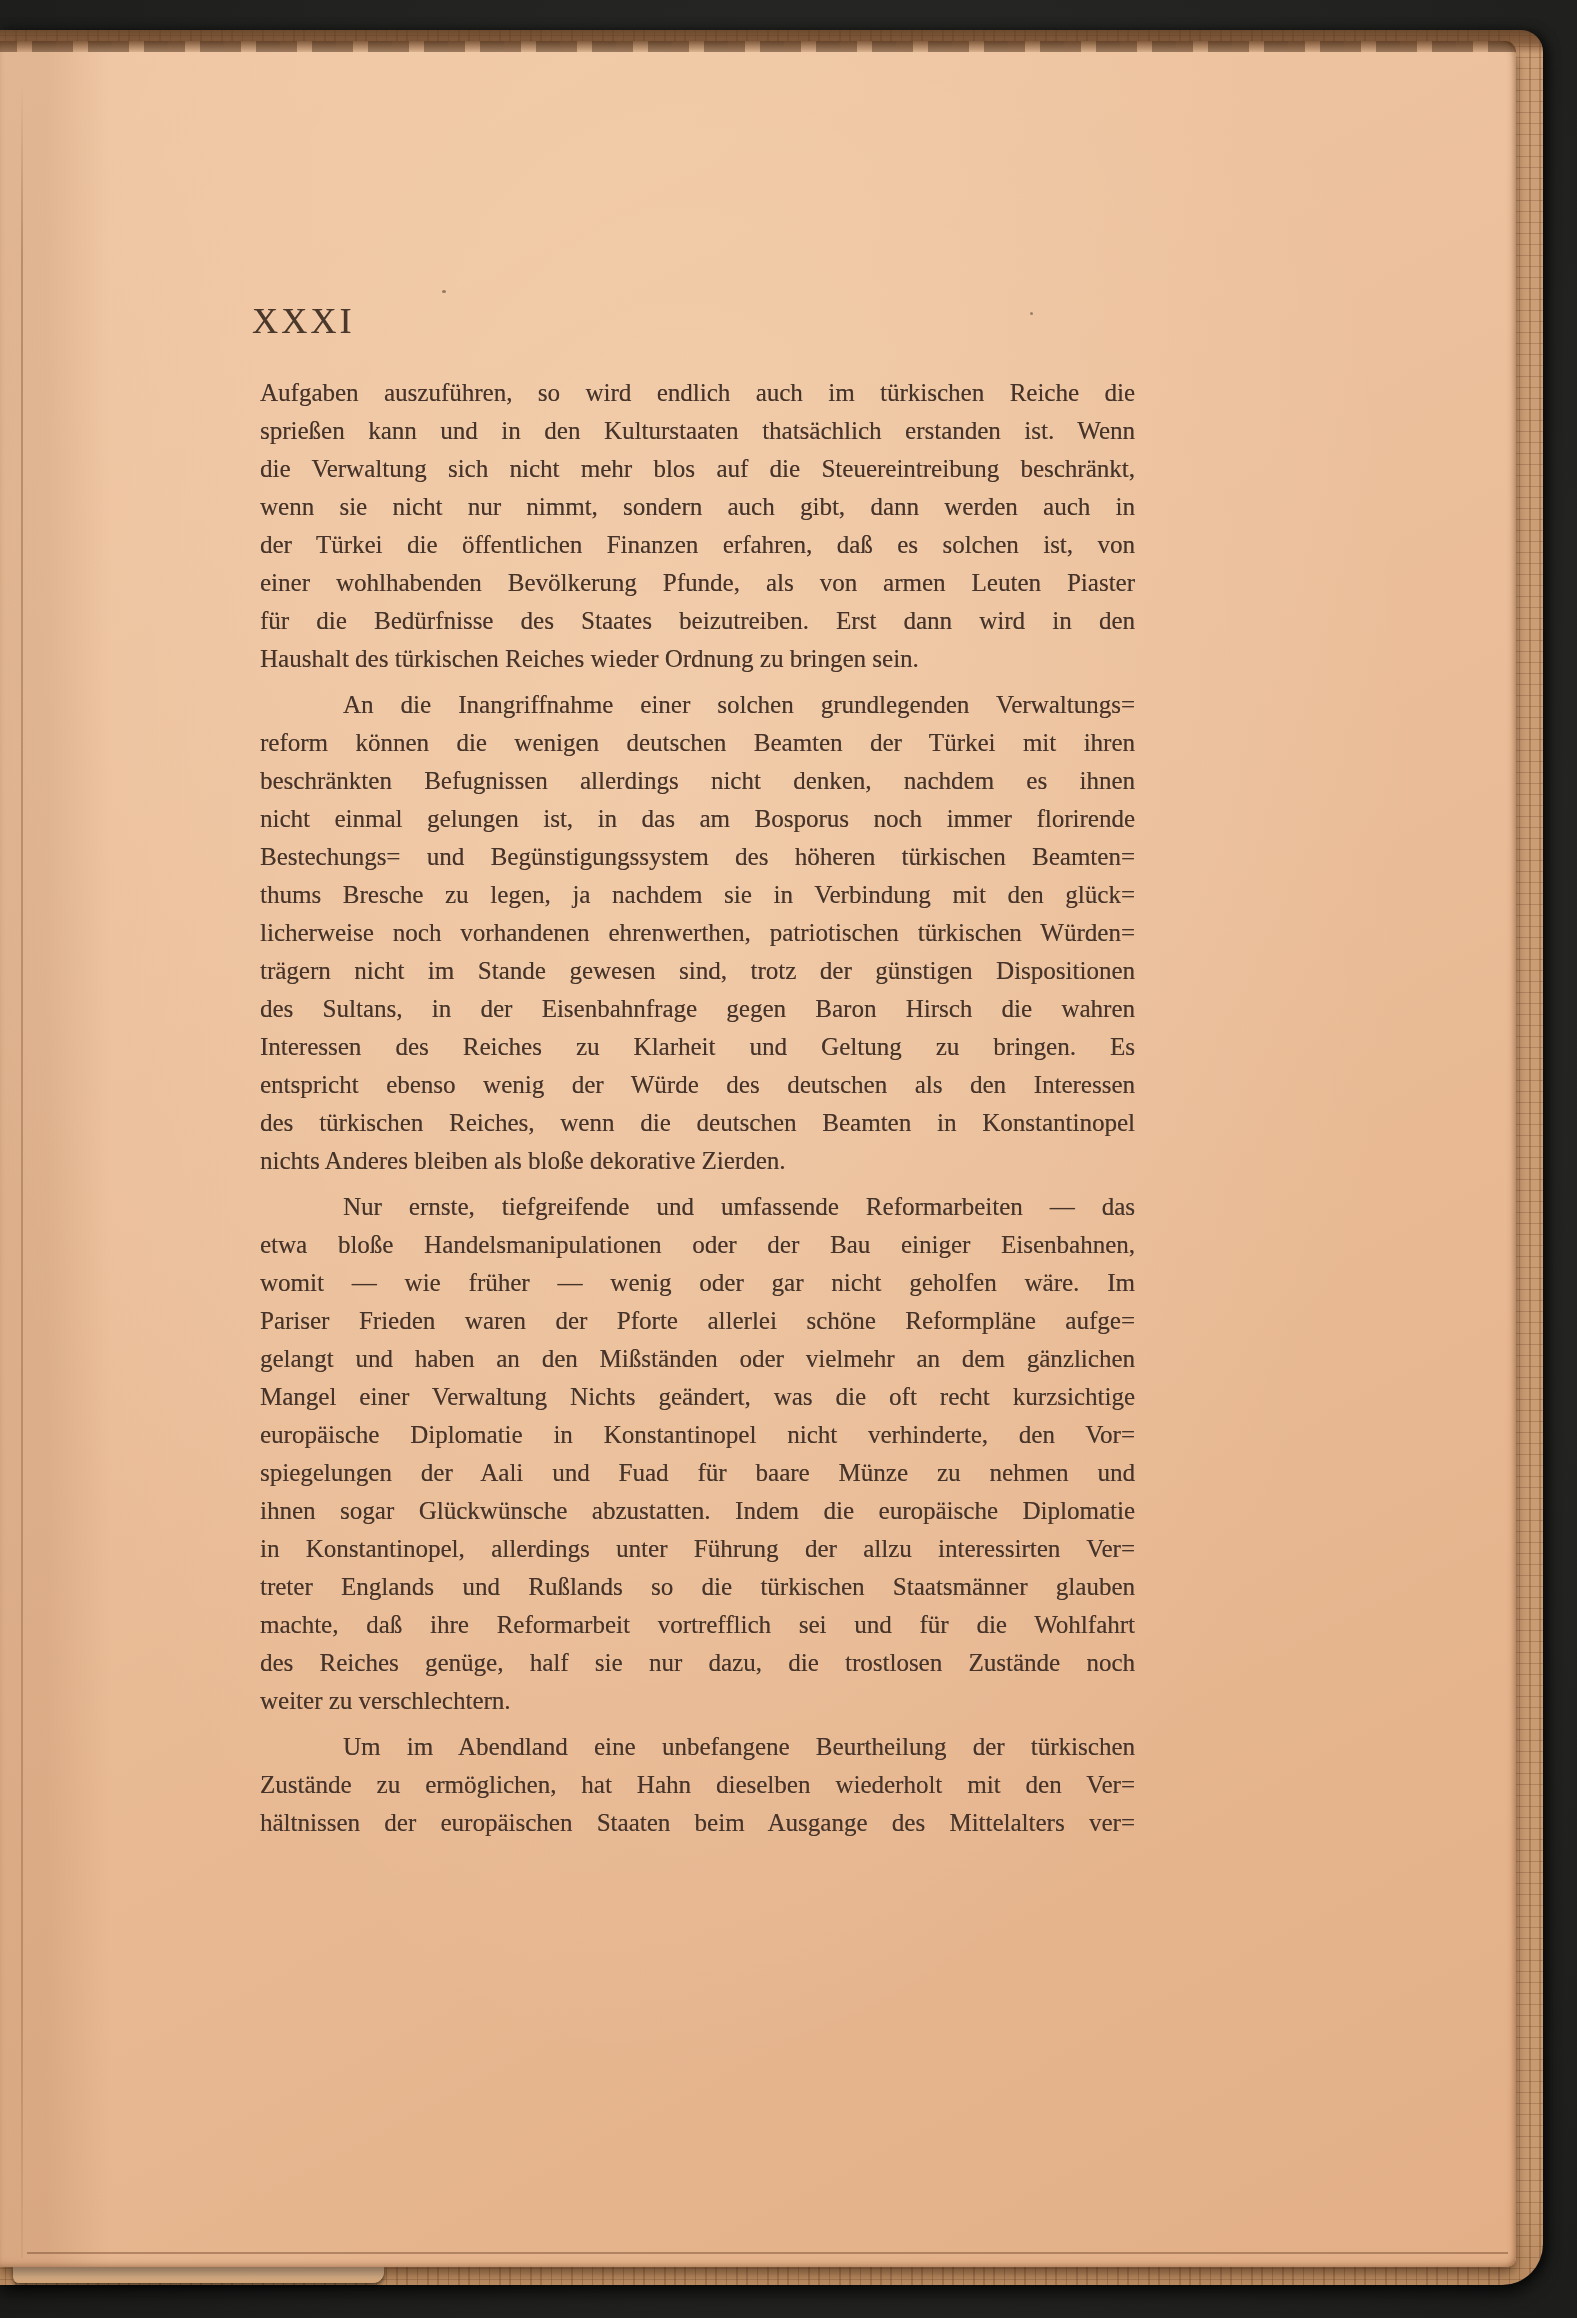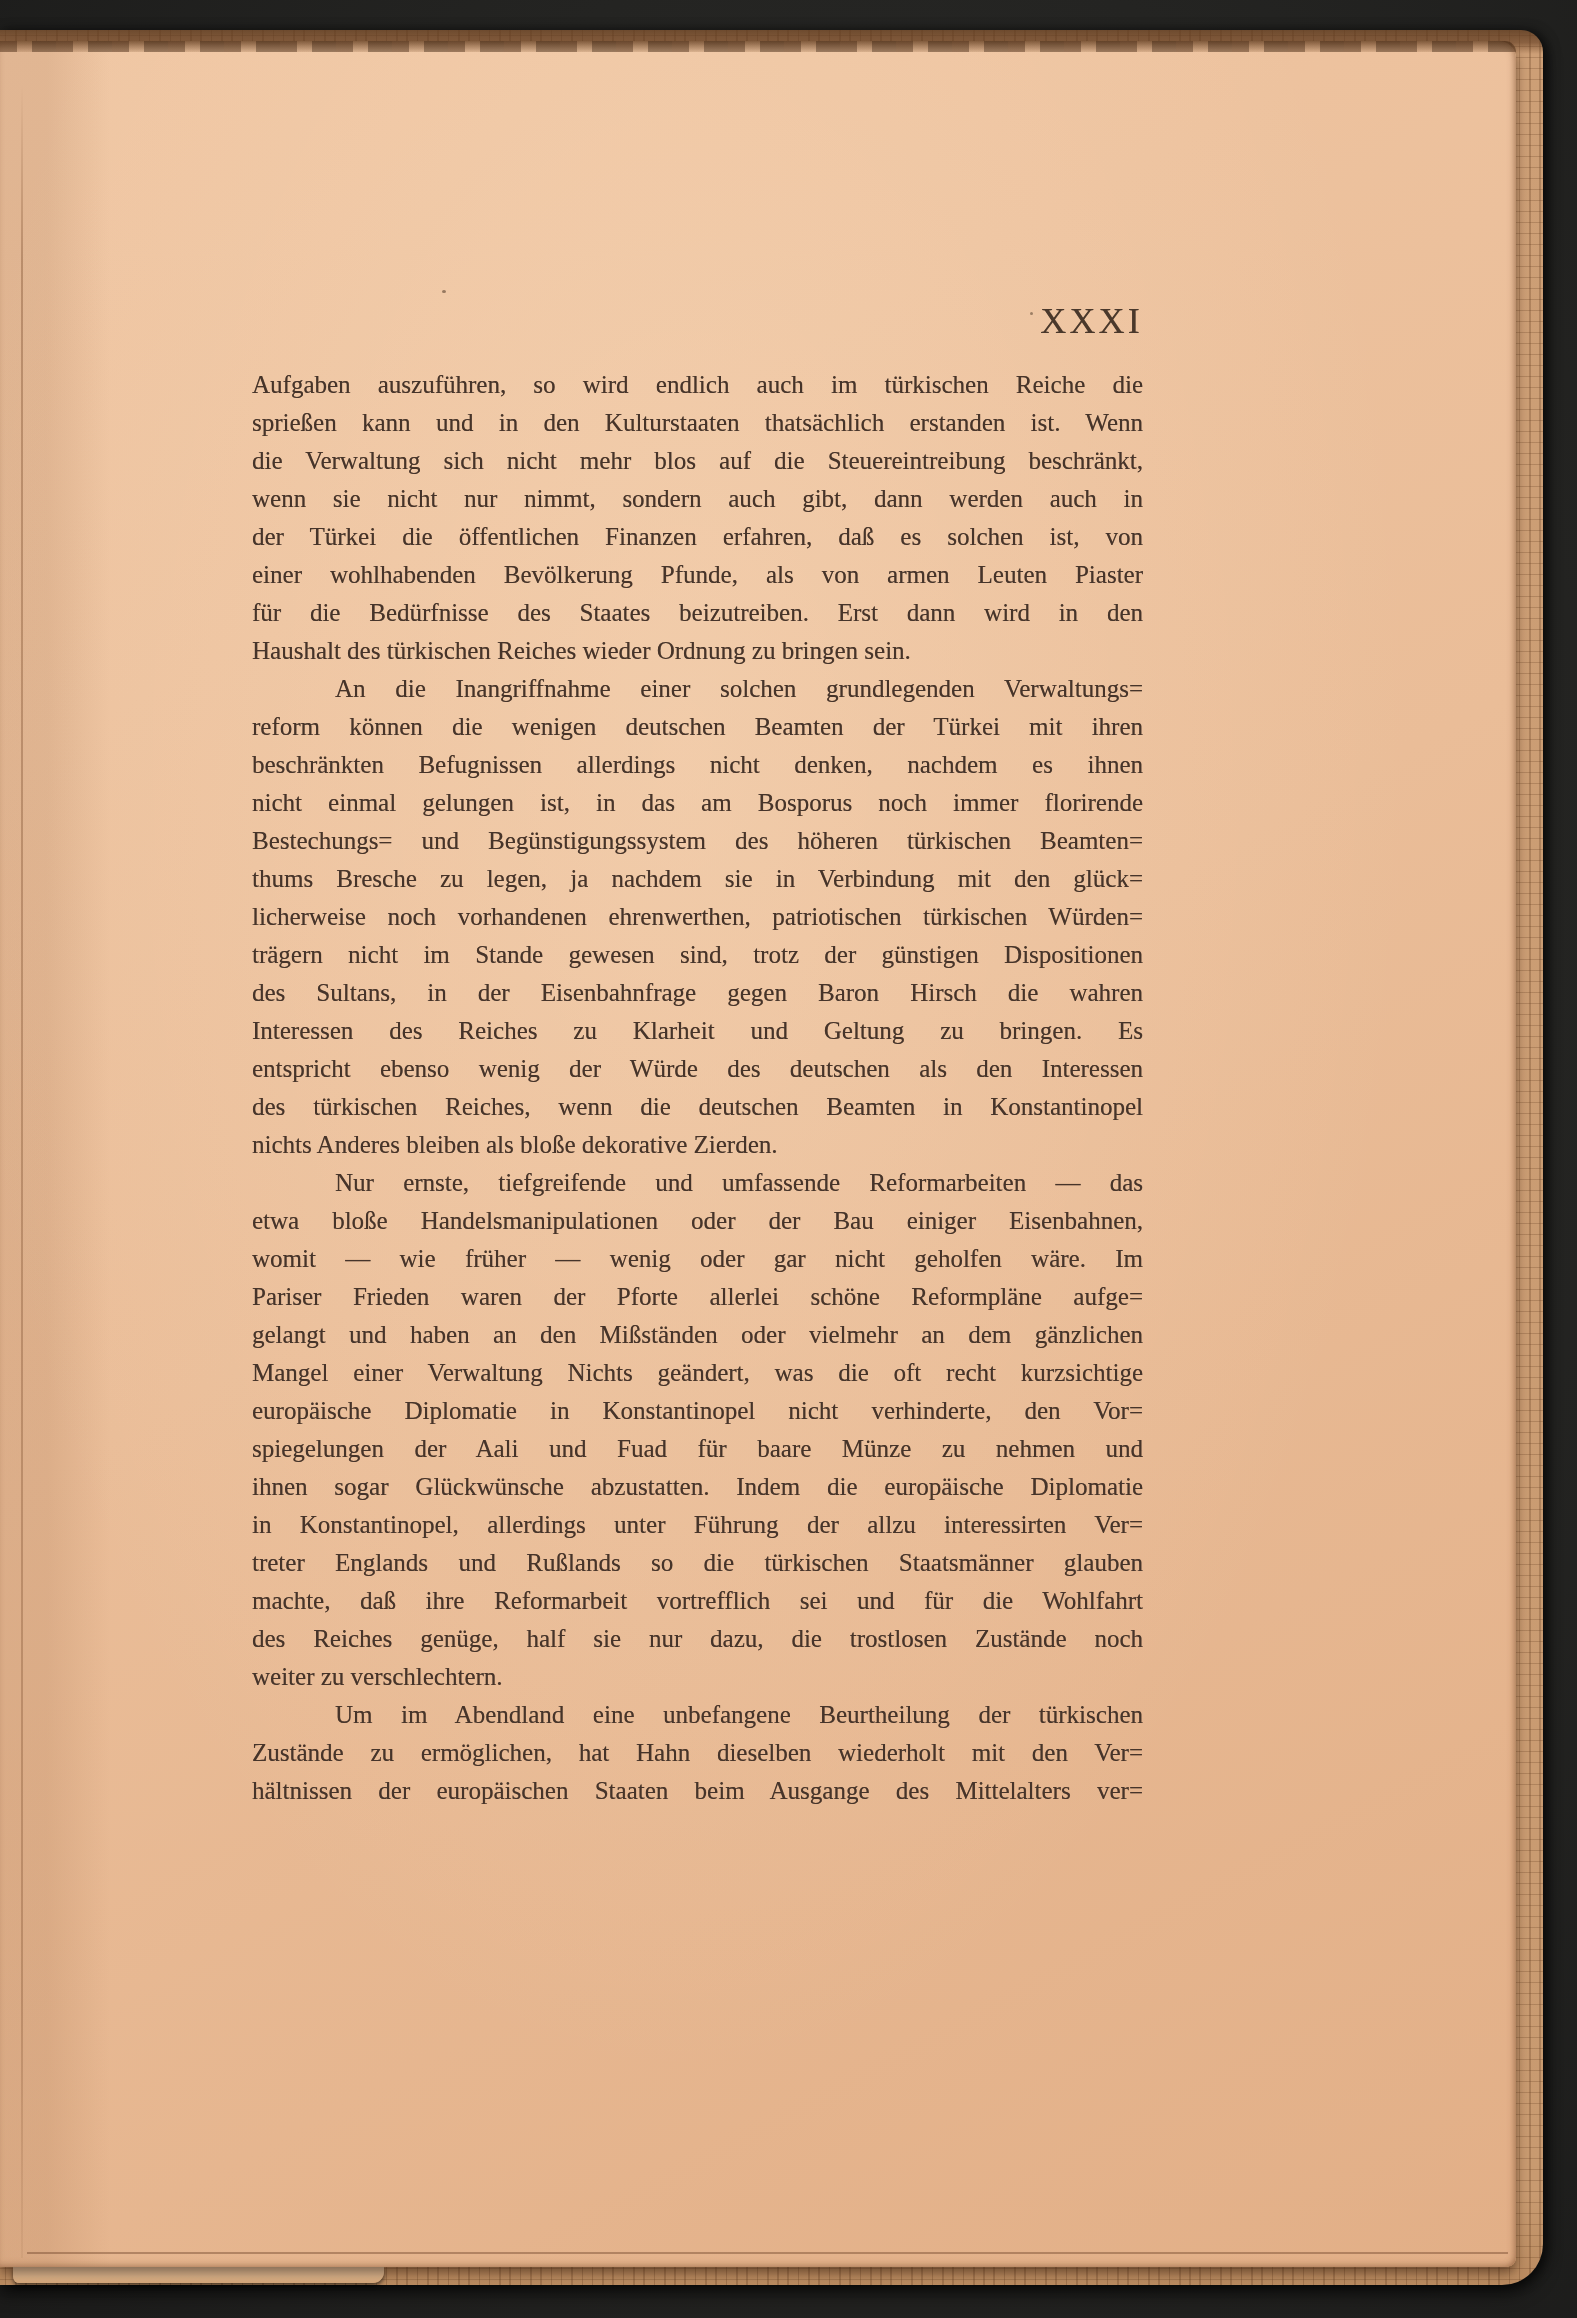--- a/index.html
+++ b/index.html
@@ -56,31 +56,30 @@
   .crease-h{
     position:absolute;left:27px;right:8px;top:2211px;height:1.6px;
     background:rgba(108,64,38,.42);
   }
   .speck{position:absolute;border-radius:50%;background:#4c3726;}
   .speck.s1{left:442px;top:249px;width:4px;height:3.2px;opacity:.55;}
   .speck.s2{left:1030px;top:271px;width:3.2px;height:3.2px;opacity:.5;}
   
   .page-number{
     position:absolute;left:252px;top:260px;width:891px;
-    text-align:right;
     font-size:36px;line-height:41px;letter-spacing:3.2px;
     color:#4a382b;
     text-shadow:0.2px 0.2px 0.4px rgba(74,56,43,.5);
   }
   .page-text{
     position:absolute;left:252px;top:325px;width:891px;
     font-size:25px;color:#46342a;
     text-shadow:0.2px 0.2px 0.4px rgba(70,50,35,.55);
   }
-  .paragraph{margin:0;}
+  .paragraph{margin:8px;}
   .line{
     line-height:38px;height:38px;overflow:hidden;
     text-align:justify;text-align-last:justify;
     text-justify:inter-word;
   }
   .line.indent{text-indent:83px;}
   .line.last{text-align-last:left;}
 </style>
 </head>
 <body>

